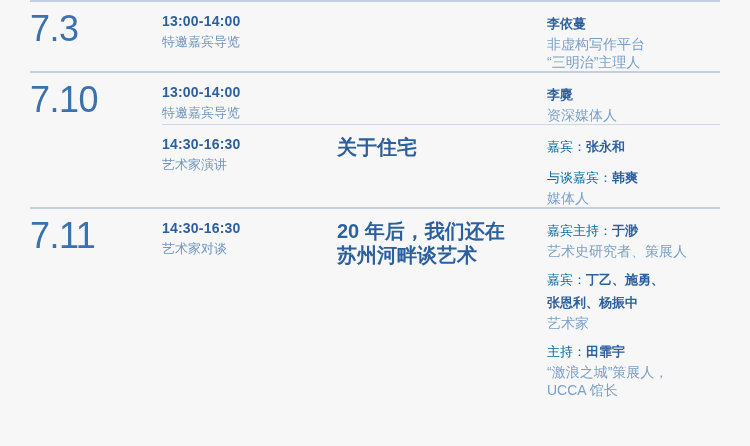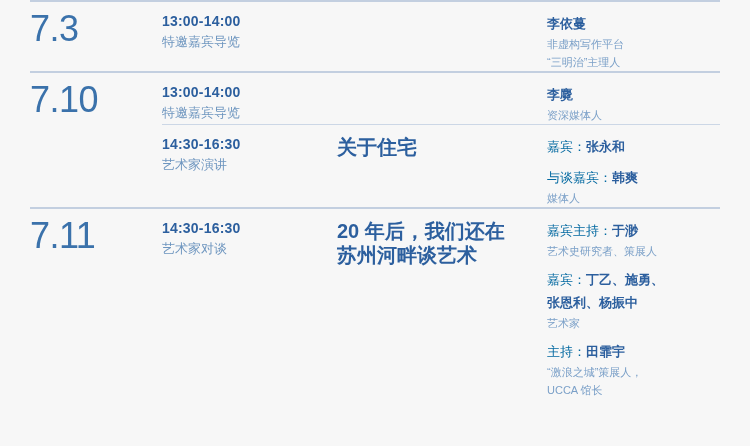--- a/index.html
+++ b/index.html
@@ -119,21 +119,21 @@
   .person-role-label {
     color: #0369a1;
     font-weight: normal;
   }
   .person-name {
     color: #2c5f9e;
     font-weight: bold;
   }
   .person-desc {
     color: #7ba0c8;
-    font-size: 11px;
+    font-size: 14px;
     line-height: 18px;
     margin-top: 0px;
   }
 </style>
 </head>
 <body>
 
 <div class="schedule">
   <div class="rule top"></div>
   <div id="days-root">

